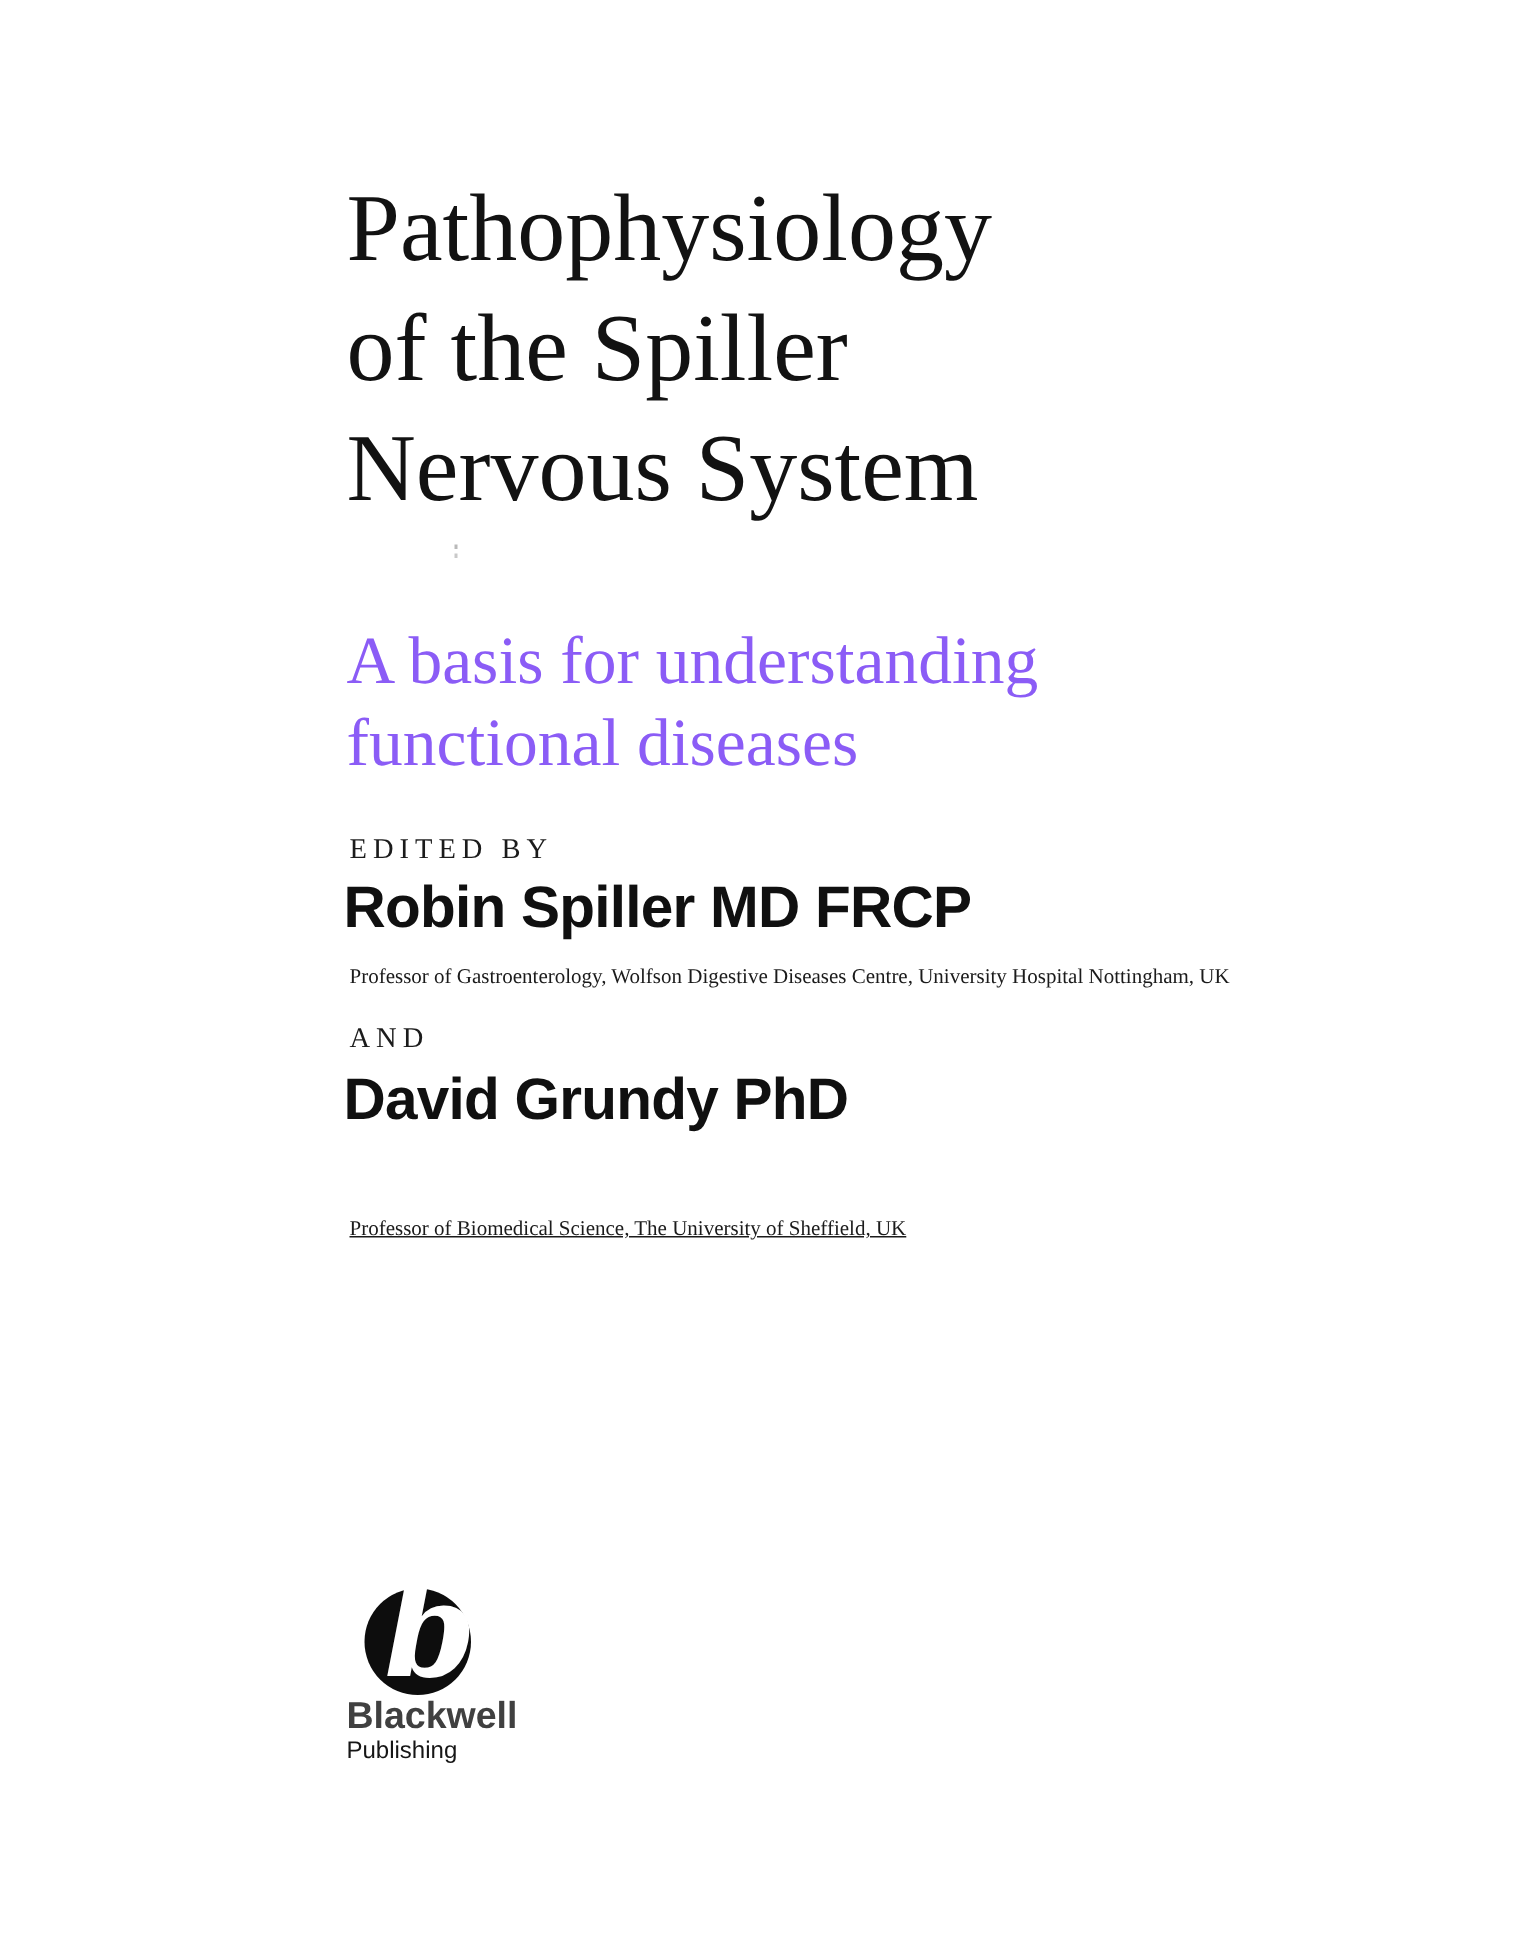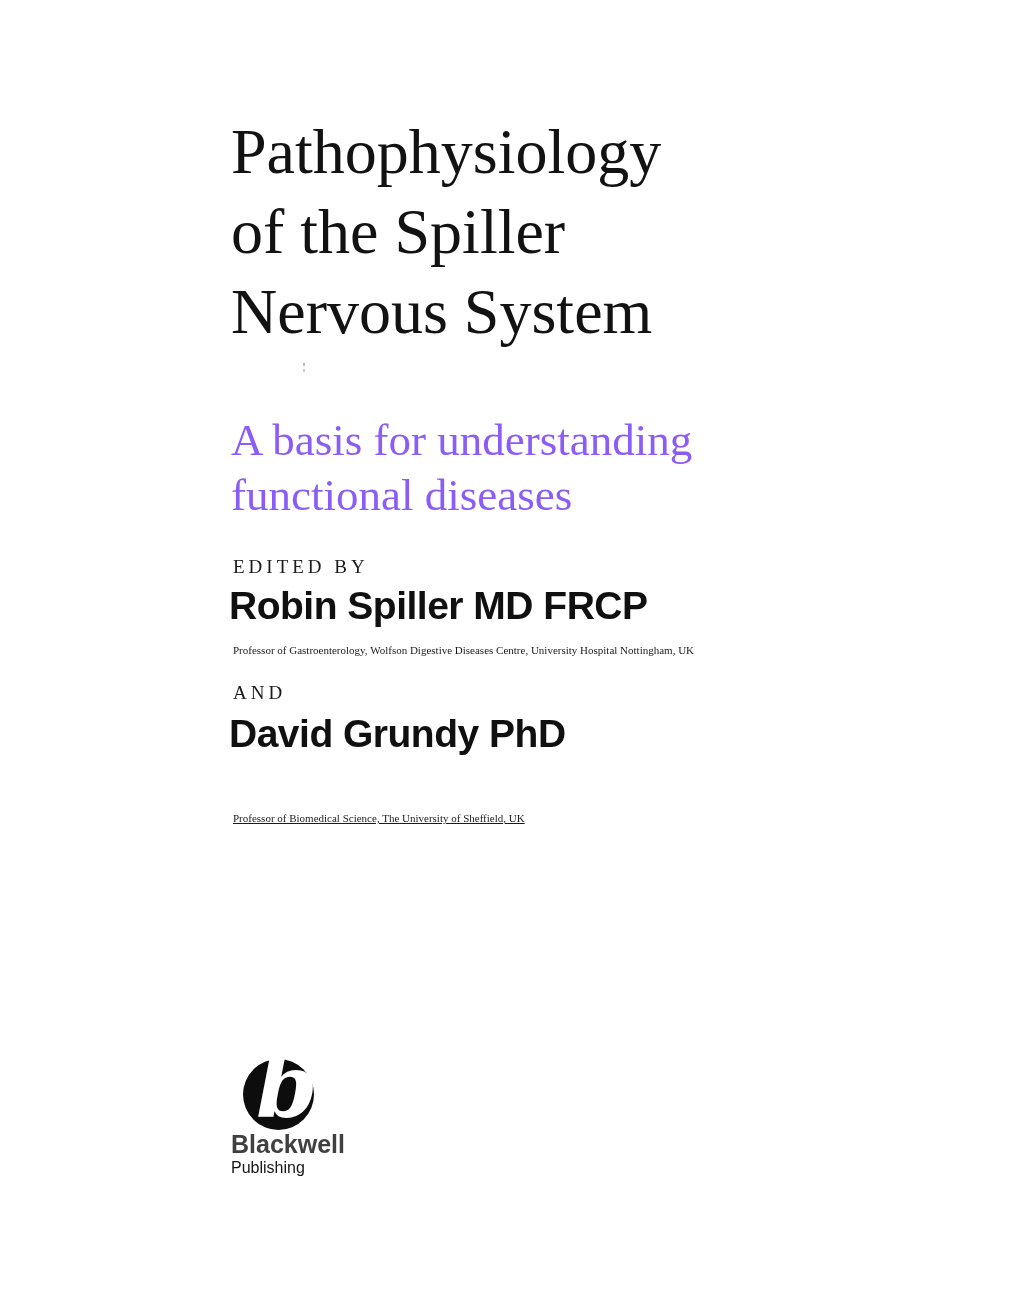--- a/index.html
+++ b/index.html
@@ -65,21 +65,21 @@
     letter-spacing: -0.5px;
     color: #101010;
     text-align: center;
   }
   .editor-name-1 { top: 584px; }
   .editor-name-2 { top: 712px; }
 
   .affiliation {
     position: absolute;
     left: 233px;
-    font-size: 11px;
+    font-size: 14px;
     color: #1b1b1b;
   }
   .affiliation-1 { top: 644px; }
   .affiliation-2 { top: 812px; text-decoration: underline; }
 
   
   .logo {
     position: absolute;
     left: 243px;
     top: 1052px;

